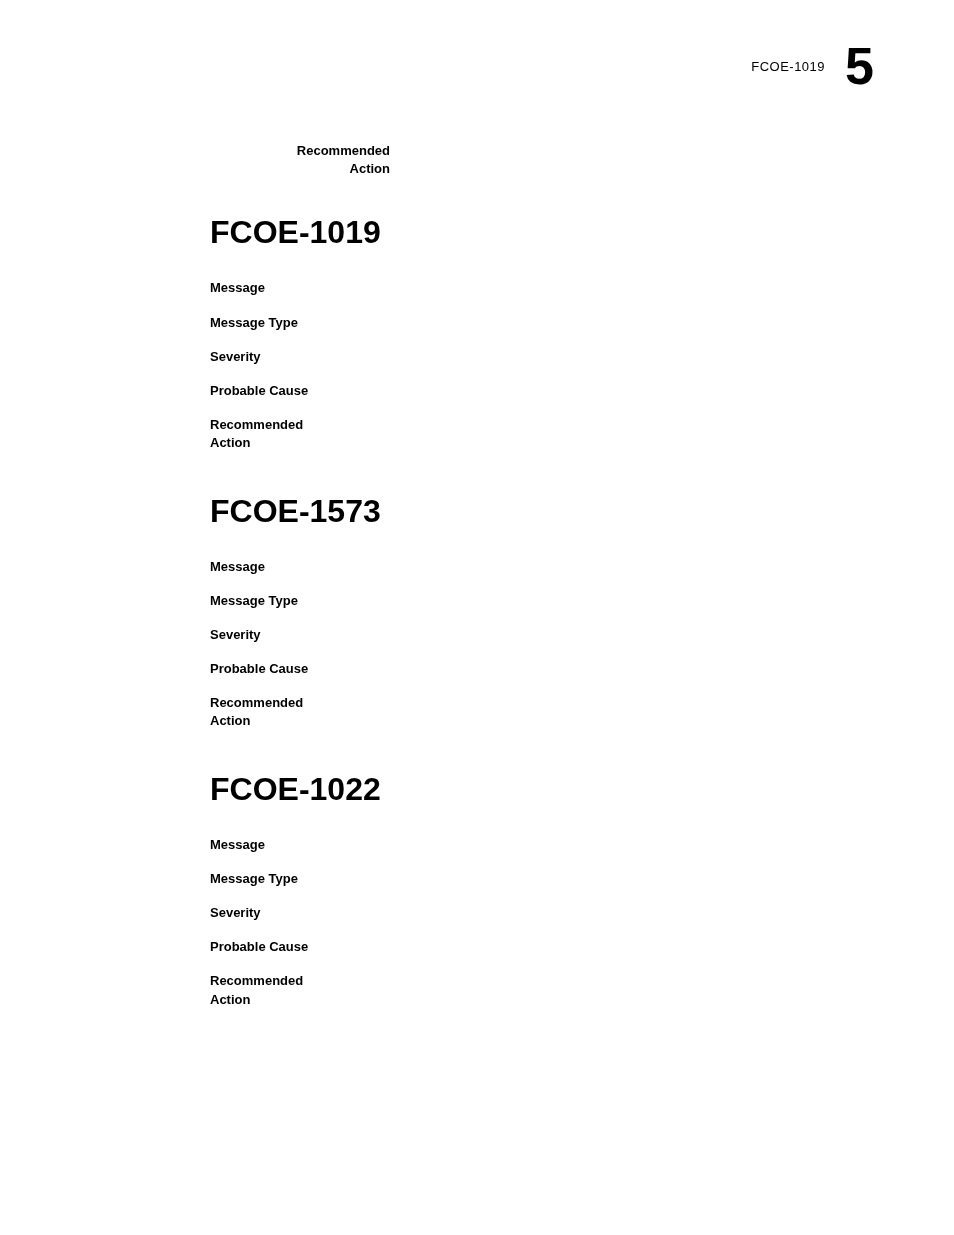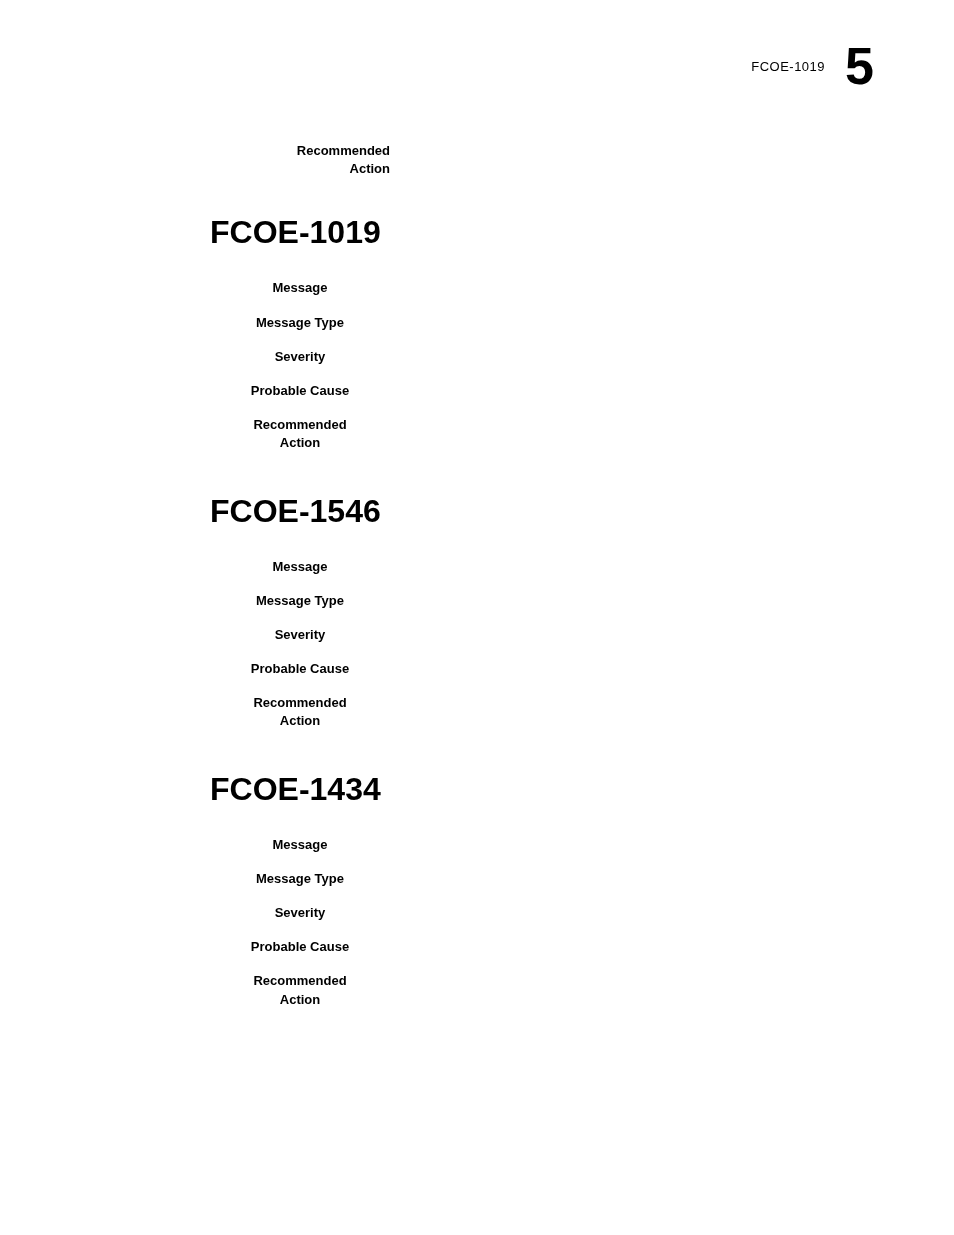--- a/index.html
+++ b/index.html
@@ -87,21 +87,21 @@
       gap: 16px;
     }
 
     .field-row {
       display: flex;
     }
 
     .field-row .field-label {
       width: 200px;
       min-width: 200px;
-      text-align: center;
+      text-align: left;
       padding-right: 20px;
       font-size: 13px;
       font-weight: bold;
       color: #000;
       line-height: 1.4;
     }
 
     .section-divider {
       margin-bottom: 36px;
     }
@@ -144,21 +144,21 @@
           </div>
           <div class="field-row">
             <div class="field-label">Recommended<br>Action</div>
             <div class="field-value"></div>
           </div>
         </div>
       </div>
     </div>
     <div class="content-area">
       <div class="entry-section">
-        <div class="section-title">FCOE-1546</div>
+        <div class="section-title">FCOE-1573</div>
         <div class="entry-fields">
           <div class="field-row">
             <div class="field-label">Message</div>
             <div class="field-value"></div>
           </div>
           <div class="field-row">
             <div class="field-label">Message Type</div>
             <div class="field-value"></div>
           </div>
           <div class="field-row">
@@ -171,21 +171,21 @@
           </div>
           <div class="field-row">
             <div class="field-label">Recommended<br>Action</div>
             <div class="field-value"></div>
           </div>
         </div>
       </div>
     </div>
     <div class="content-area">
       <div class="entry-section">
-        <div class="section-title">FCOE-1434</div>
+        <div class="section-title">FCOE-1022</div>
         <div class="entry-fields">
           <div class="field-row">
             <div class="field-label">Message</div>
             <div class="field-value"></div>
           </div>
           <div class="field-row">
             <div class="field-label">Message Type</div>
             <div class="field-value"></div>
           </div>
           <div class="field-row">

